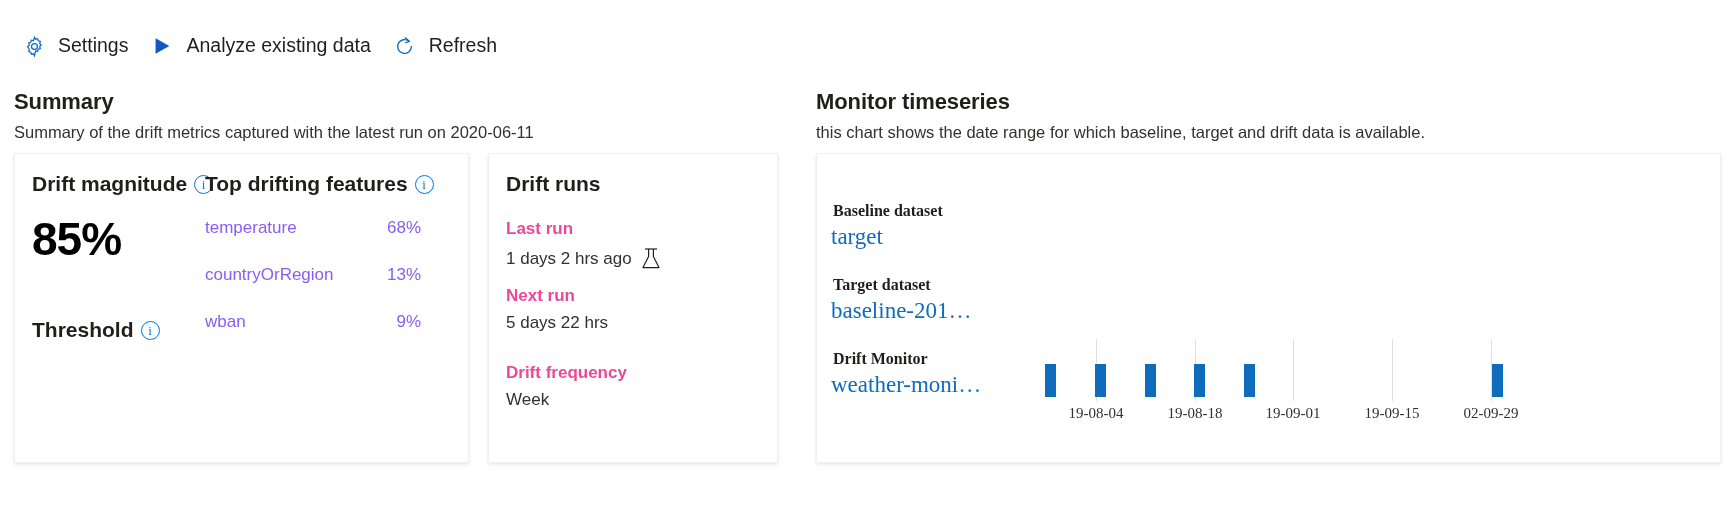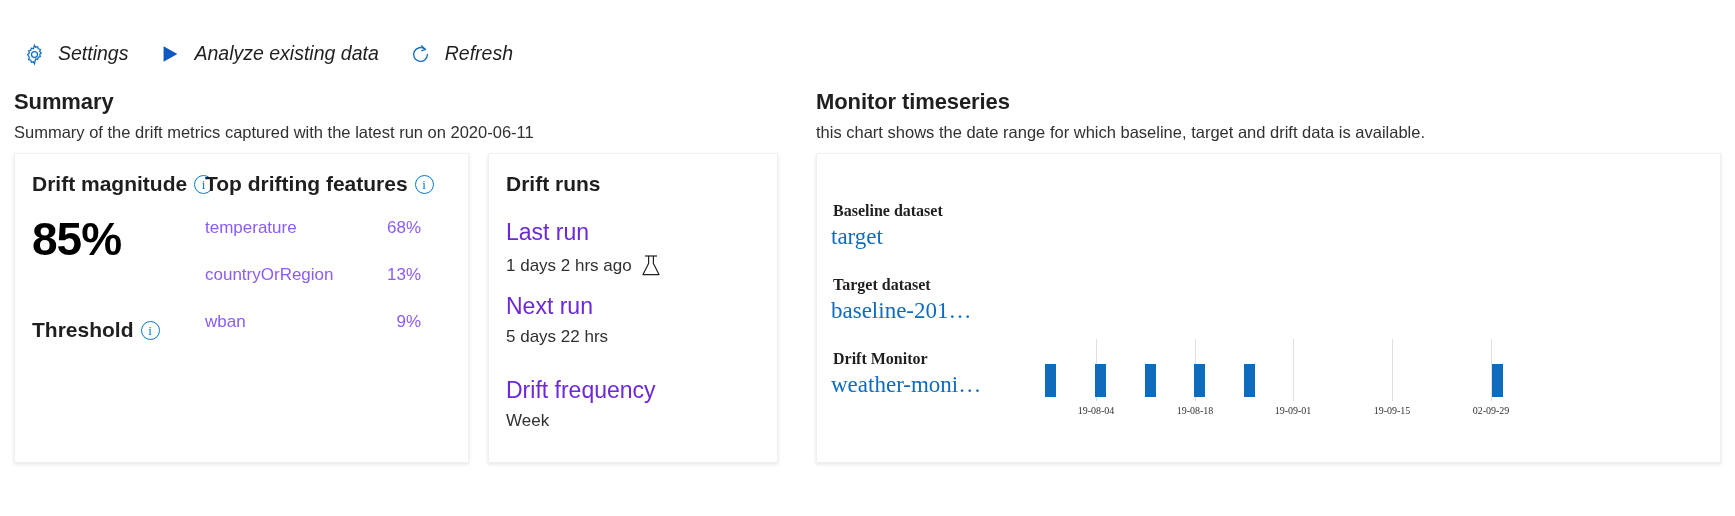--- a/index.html
+++ b/index.html
@@ -11,24 +11,23 @@
     font-family: "Liberation Sans", sans-serif;
     color: #201f1e;
     -webkit-font-smoothing: antialiased;
   }
   .page { position: relative; width: 1735px; height: 516px; }
 
   
   .commandbar {
     position: absolute;
     left: 14px; top: 28px;
-    display: flex; align-items: flex-end;
-    gap: 8px;
+    display: flex; align-items: flex-start;
+    gap: 0px;
     height: 44px;
-    font-style: italic;
   }
   .cmd-btn {
     display: flex; align-items: center;
     gap: 12px;
     padding: 6px 14px 6px 8px;
     cursor: pointer;
     background: transparent;
     border: none;
     font-size: 19.5px;
     color: #201f1e;
@@ -96,21 +95,21 @@
 
   
   .feat-row {
     display: flex; justify-content: space-between;
     font-size: 17px;
     color: #8b5cf6;
     width: 216px;
   }
 
   .kv-label {
-    font-size: 23px; font-weight: normal; color: #6d28d9;
+    font-size: 17px; font-weight: bold; color: #ec4899;
   }
   .kv-value {
     font-size: 17px; color: #323130; display:flex; align-items:center; gap:8px;
   }
 
   
   .ts-label {
     font-size: 16px; font-weight: bold; color: #201f1e;
     position: absolute;
   }
@@ -120,21 +119,21 @@
   }
 
   .chartarea { position: absolute; }
   .gridline {
     position: absolute; width: 1px; background: #e1dfdd; top: 0;
   }
   .bar {
     position: absolute; background: #0f6cbd;
   }
   .xtick {
-    position: absolute; font-size: 10px; color: #323130;
+    position: absolute; font-size: 15px; color: #323130;
     text-align: center; transform: translateX(-50%);
     white-space: nowrap;
   }
 </style>
 </head>
 <body>
 
 <div class="page">
 
   <div class="commandbar">

